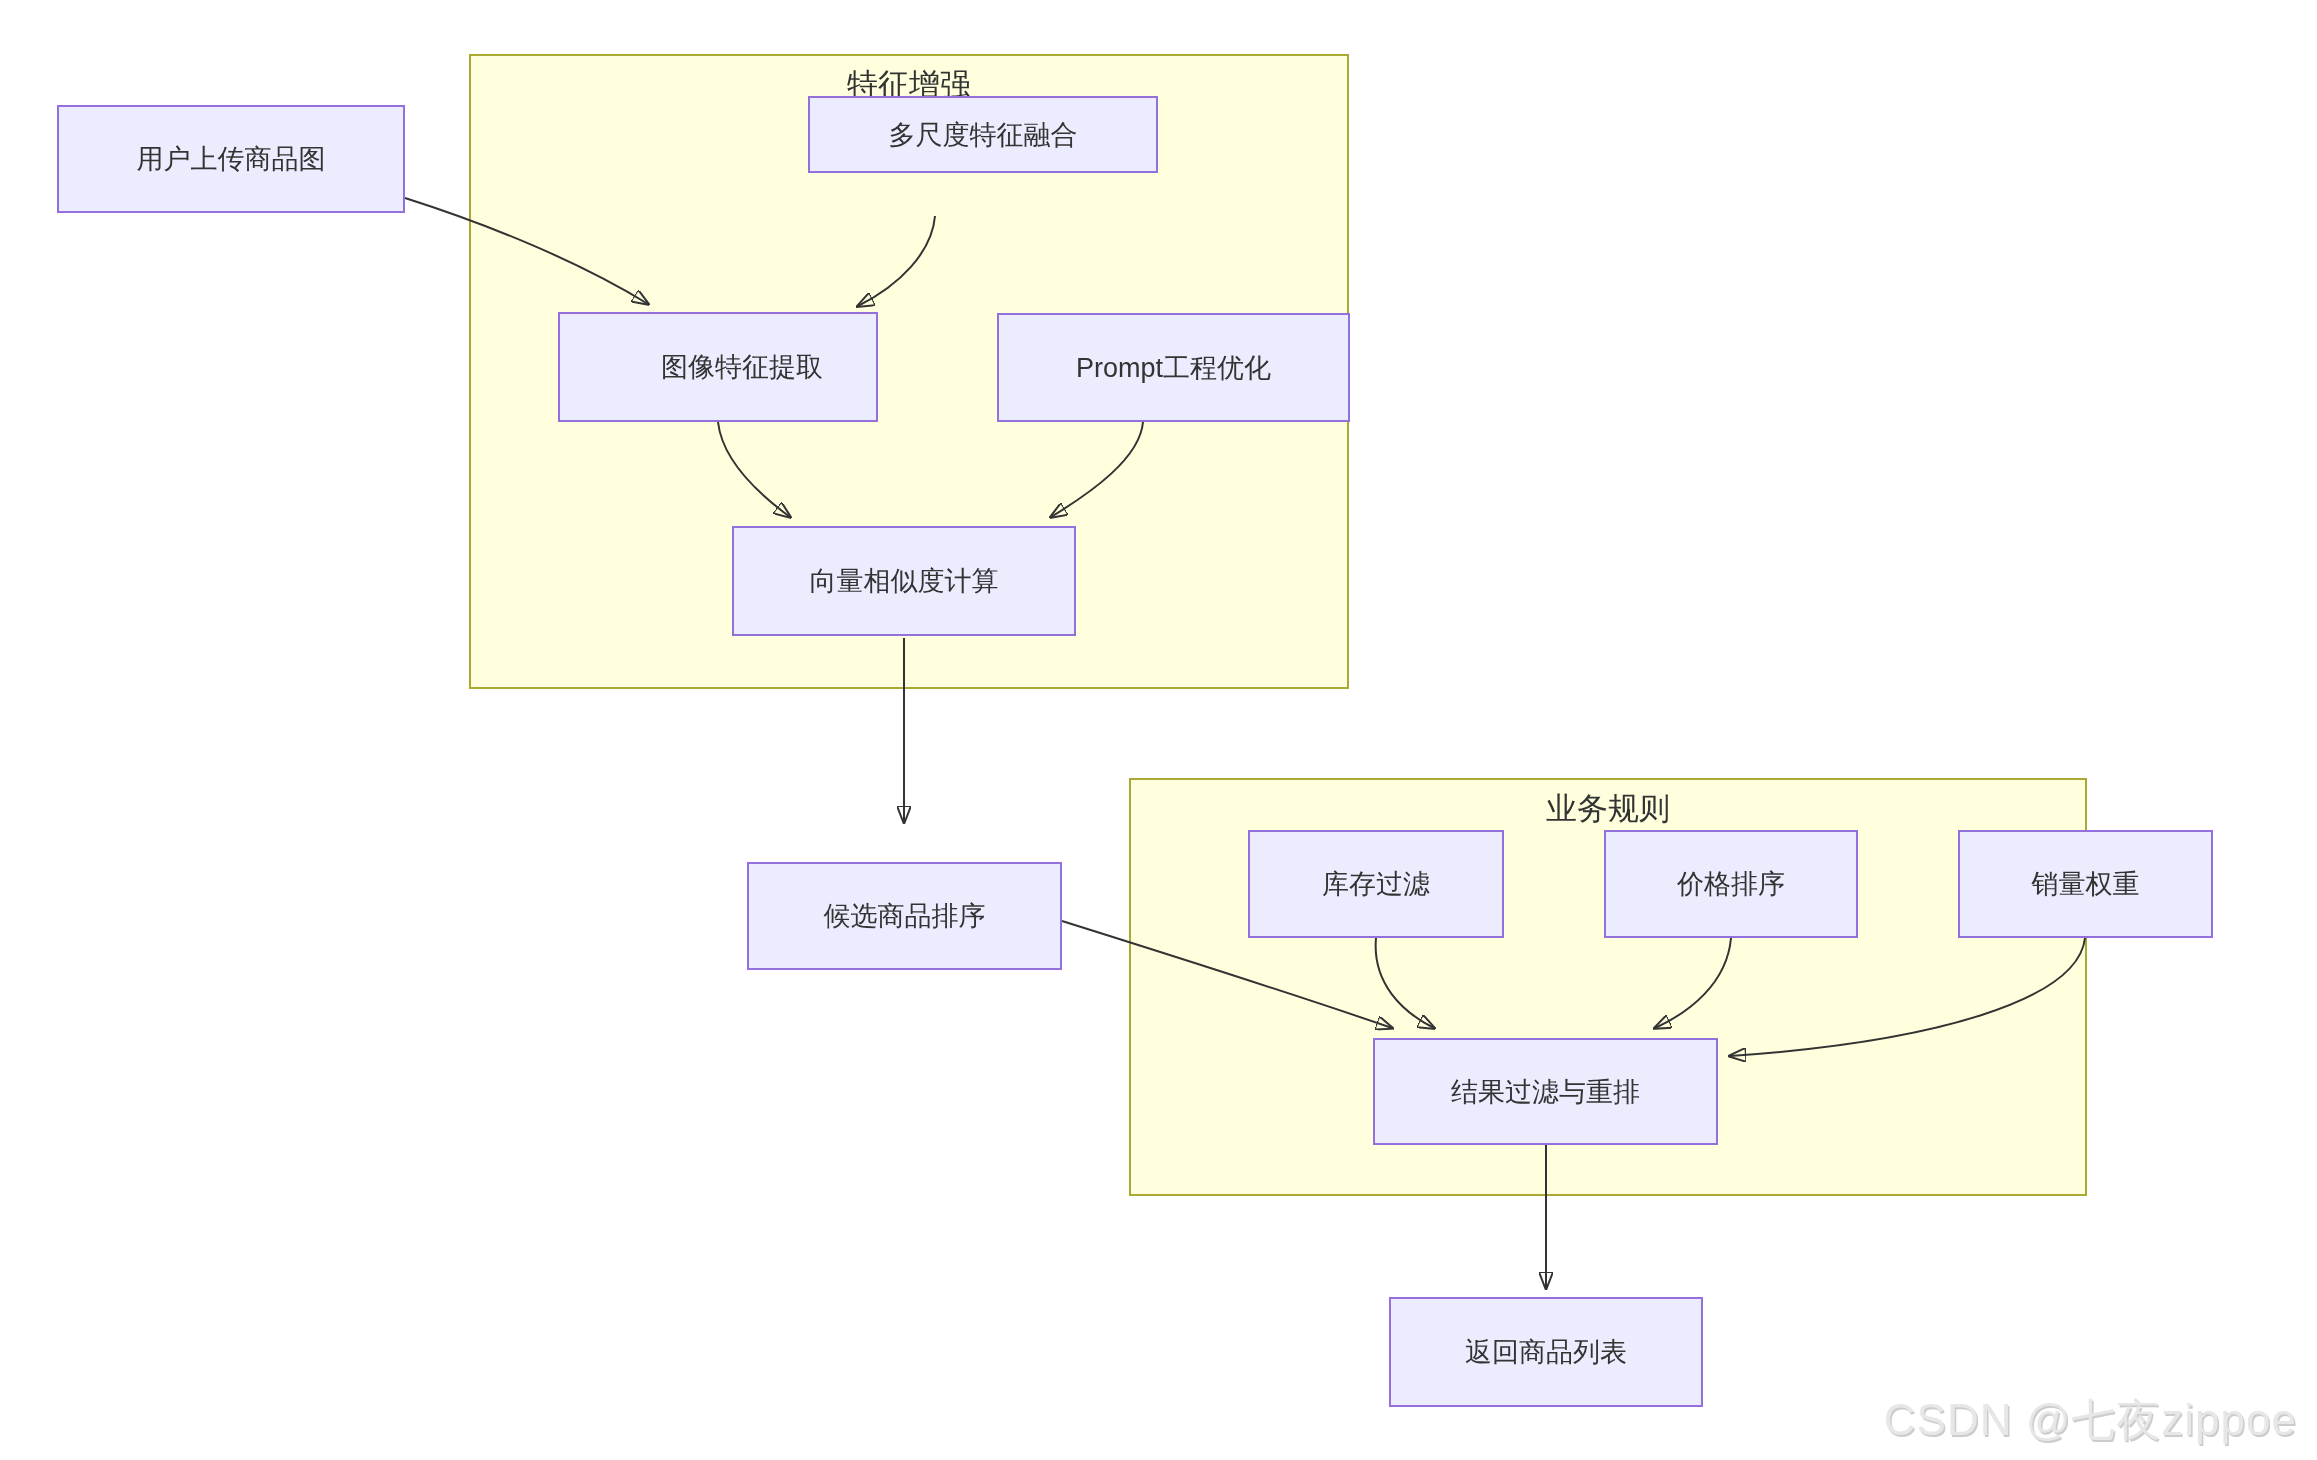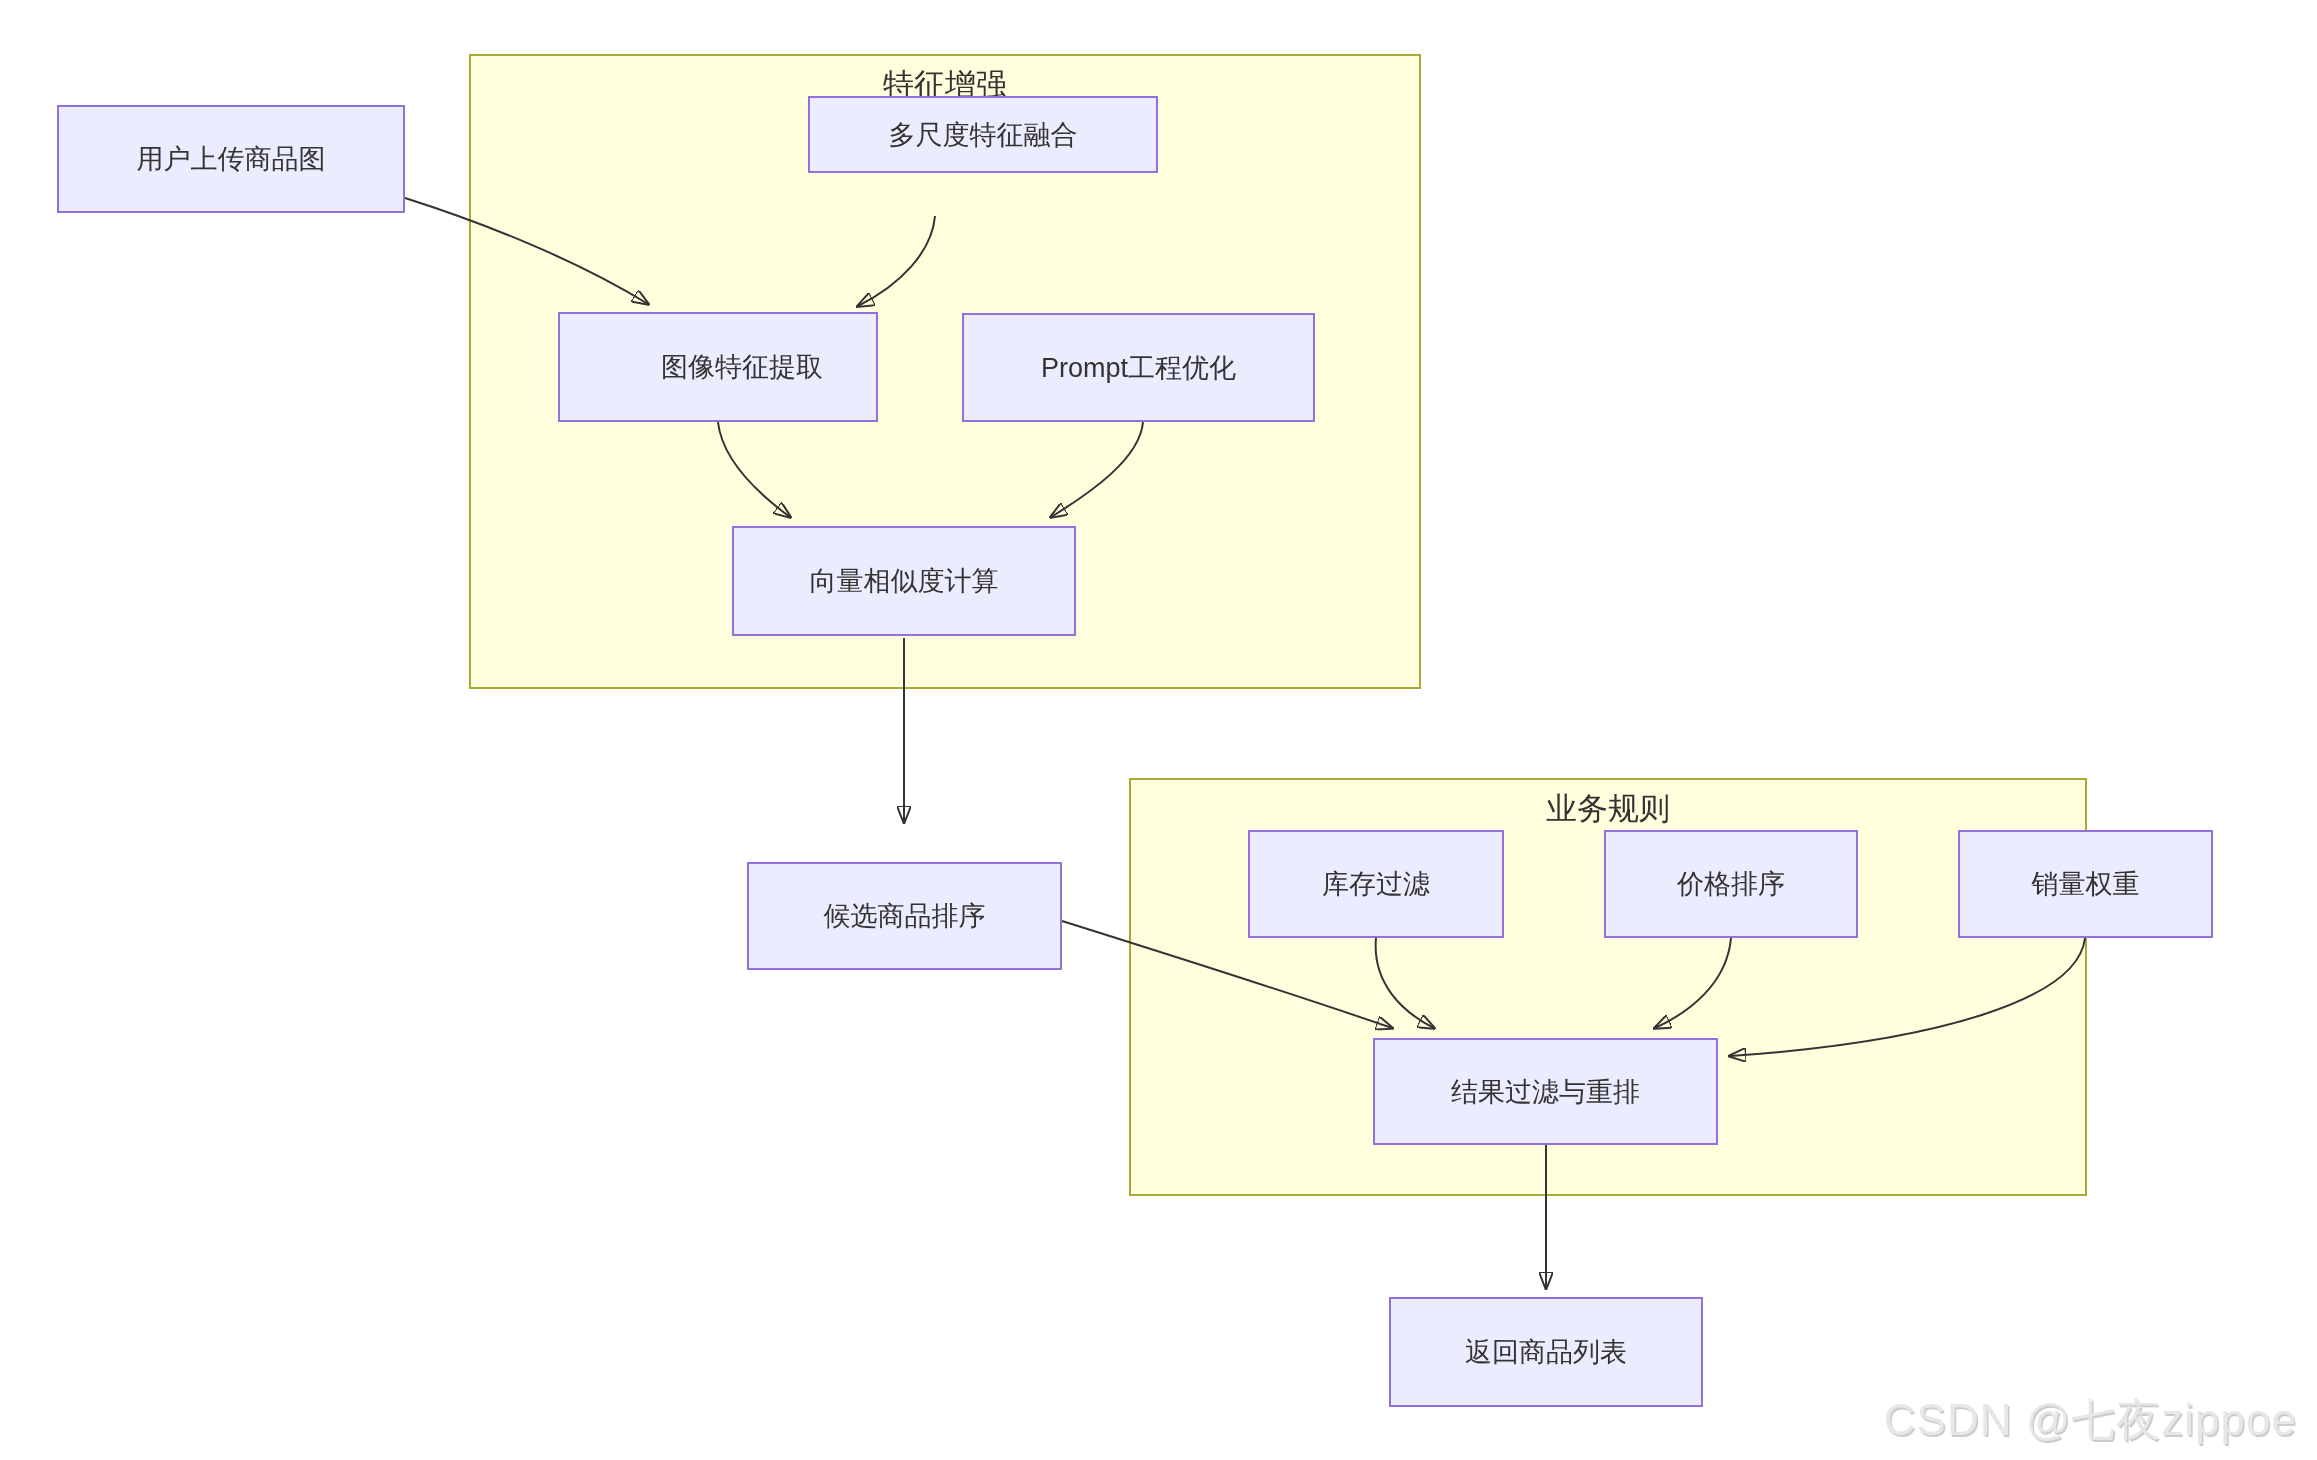--- a/index.html
+++ b/index.html
@@ -59,21 +59,21 @@
     text-shadow:1.5px 1.5px 0 #cccccc;
     z-index:5;
     letter-spacing:1px;
   }
 </style>
 </head>
 <body>
 
 <div id="canvas">
 
-  <div class="cluster" style="left:469px;top:54px;width:952px;height:635px;font-family:Liberation Serif, serif;">
+  <div class="cluster" style="left:469px;top:54px;width:880px;height:635px;font-family:Liberation Serif, serif;">
     <div class="cluster-title">特征增强</div>
   </div>
 
   <div class="cluster" style="left:1129px;top:778px;width:958px;height:418px;">
     <div class="cluster-title">业务规则</div>
   </div>
 
   <svg id="edge-layer" viewBox="0 0 2317 1460" xmlns="http://www.w3.org/2000/svg">
     <defs>
       <marker id="arrowhead" markerUnits="userSpaceOnUse" markerWidth="18" markerHeight="14" refX="16" refY="7" orient="auto">
@@ -91,21 +91,21 @@
     <path d="M 2085 938 C 2078 1000, 1935 1042, 1730 1056" marker-end="url(#arrowhead)"></path>
     <path d="M 1546 1145 L 1546 1288" marker-end="url(#arrowhead)"></path>
   </svg>
 
   <div class="node" style="left:57px;top:105px;width:348px;height:108px;">用户上传商品图</div>
 
   <div class="node" style="left:760px;top:96px;width:350px;height:77px;margin-left:48px;">多尺度特征融合</div>
 
   <div class="node" style="left:558px;top:312px;width:320px;height:110px;padding-left:48px;">图像特征提取</div>
 
-  <div class="node" style="left:962px;top:313px;width:353px;height:109px;">Prompt工程优化</div>
+  <div class="node" style="left:997px;top:313px;width:353px;height:109px;">Prompt工程优化</div>
 
   <div class="node" style="left:732px;top:526px;width:344px;height:110px;">向量相似度计算</div>
 
   <div class="node" style="left:747px;top:830px;width:315px;height:108px;margin-top:32px;">候选商品排序</div>
 
   <div class="node" style="left:1248px;top:830px;width:256px;height:108px;">库存过滤</div>
 
   <div class="node" style="left:1604px;top:830px;width:254px;height:108px;">价格排序</div>
 
   <div class="node" style="left:1958px;top:830px;width:255px;height:108px;">销量权重</div>

